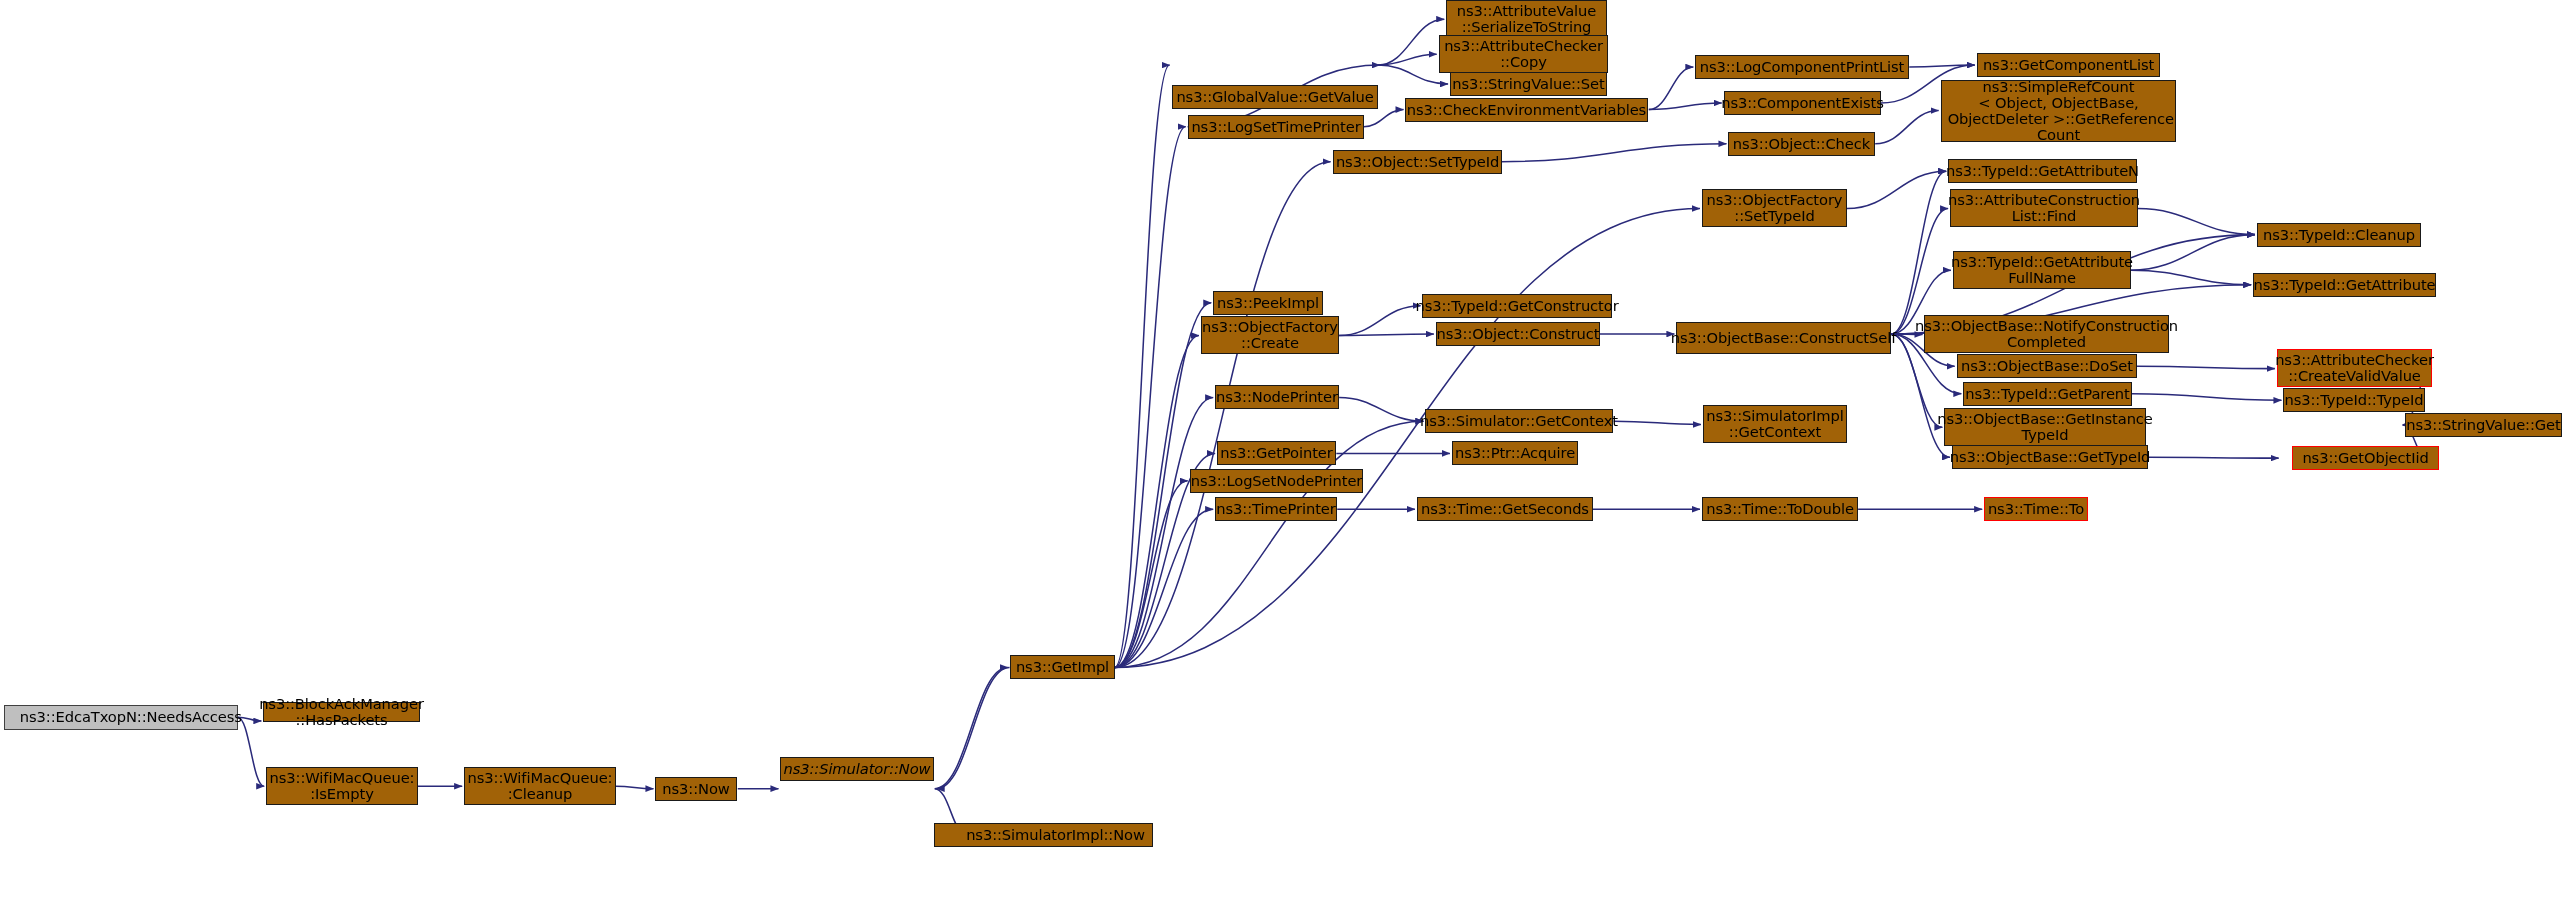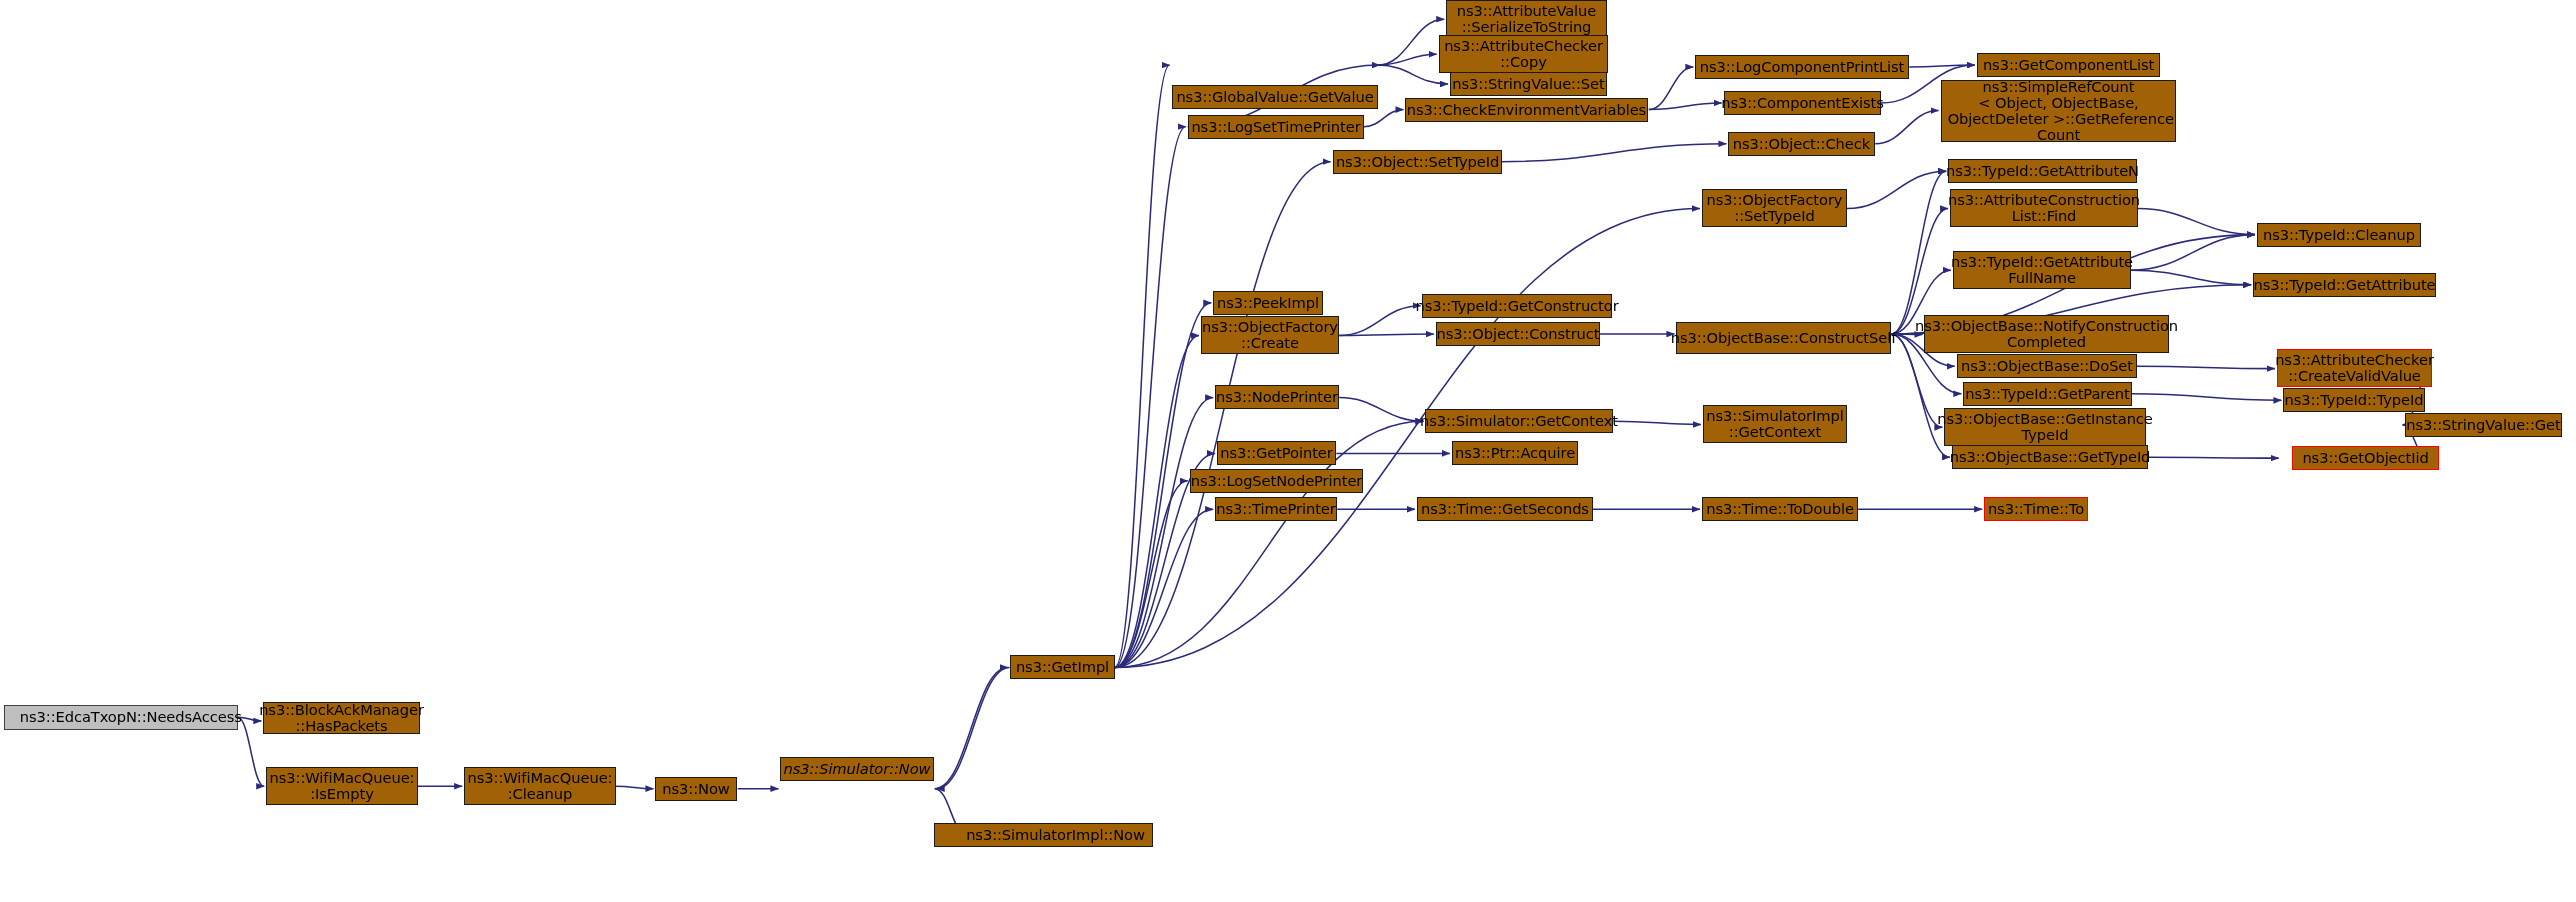--- a/index.html
+++ b/index.html
@@ -97,21 +97,21 @@
         <path d="M1414,419.5 C1454.05,419.5 1462.95,444.5 1503,444.5" fill="none" stroke="#2a2a7a" stroke-width="1.6" marker-end="url(#ah)"></path>
         <path d="M1704,444.5 C1745.4,444.5 1754.6,448 1796,448" fill="none" stroke="#2a2a7a" stroke-width="1.6" marker-end="url(#ah)"></path>
         <path d="M1411,478.5 C1465,478.5 1477,478.5 1531,478.5" fill="none" stroke="#2a2a7a" stroke-width="1.6" marker-end="url(#ah)"></path>
         <path d="M1412,537.5 C1448.9,537.5 1457.1,537.5 1494,537.5" fill="none" stroke="#2a2a7a" stroke-width="1.6" marker-end="url(#ah)"></path>
         <path d="M1682,537.5 C1732.85,537.5 1744.15,537.5 1795,537.5" fill="none" stroke="#2a2a7a" stroke-width="1.6" marker-end="url(#ah)"></path>
         <path d="M1962,537.5 C2020.95,537.5 2034.05,537.5 2093,537.5" fill="none" stroke="#2a2a7a" stroke-width="1.6" marker-end="url(#ah)"></path>
       </g>
   </svg>
   <div id="node-layer">
       <div class="node grey" style="left: 3.8px; top: 705px; width: 234px; height: 24.6px;">ns3::EdcaTxopN::NeedsAccess</div>
-      <div class="node" style="left: 263px; top: 702px; width: 157px; height: 32px;">ns3::BlockAckManager
+      <div class="node" style="left: 263px; top: 702px; width: 157px; height: 20px;">ns3::BlockAckManager
 ::HasPackets</div>
       <div class="node" style="left: 266px; top: 767px; width: 152px; height: 38px;">ns3::WifiMacQueue:
 :IsEmpty</div>
       <div class="node" style="left: 464px; top: 767px; width: 152px; height: 38px;">ns3::WifiMacQueue:
 :Cleanup</div>
       <div class="node" style="left: 655px; top: 777px; width: 82px; height: 24px;">ns3::Now</div>
       <div class="node" style="left: 780px; top: 757px; width: 154px; height: 24px; font-style: italic;">ns3::Simulator::Now</div>
       <div class="node" style="left: 934px; top: 823px; width: 219px; height: 24px; padding-left: 24px;">ns3::SimulatorImpl::Now</div>
       <div class="node" style="left: 1010px; top: 655px; width: 105px; height: 24px;">ns3::GetImpl</div>
       <div class="node" style="left: 1172px; top: 53px; width: 206px; height: 24px; margin-top: 32px;">ns3::GlobalValue::GetValue</div>

